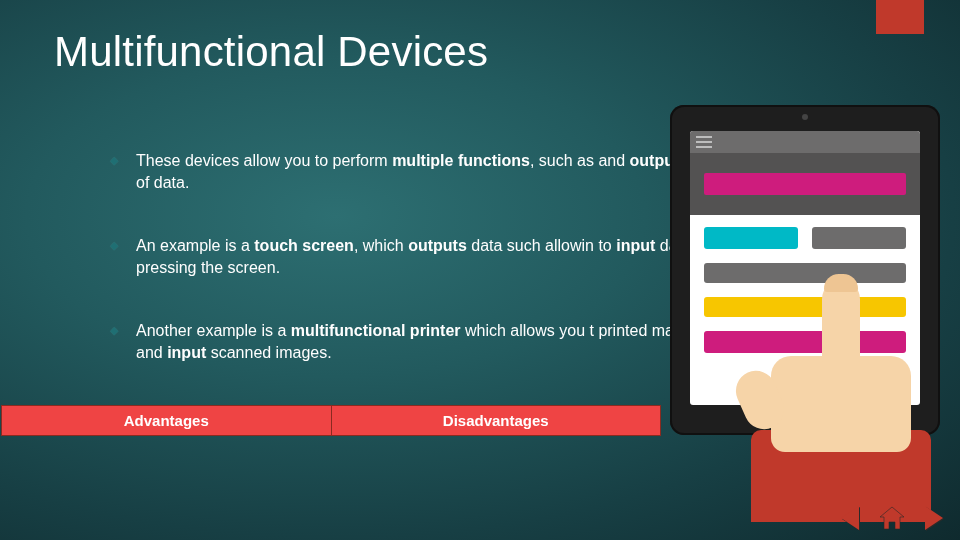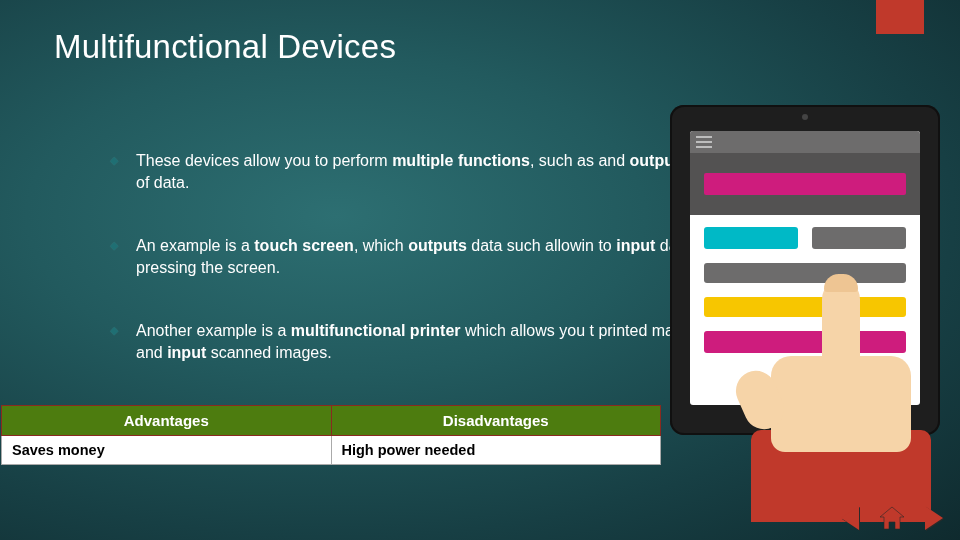--- a/index.html
+++ b/index.html
@@ -16,21 +16,21 @@
     top: 0;
     right: 36px;
     width: 48px;
     height: 34px;
     background: #c0392b;
   }
   .title {
     position: absolute;
     top: 28px;
     left: 54px;
-    font-size: 33px;
+    font-size: 42px;
     font-weight: 400;
     color: #ffffff;
     letter-spacing: 0.2px;
   }
   .bullets {
     position: absolute;
     top: 150px;
     left: 110px;
     width: 610px;
     list-style: none;
@@ -59,21 +59,21 @@
     position: absolute;
     left: 1px;
     top: 405px;
     width: 660px;
     border-collapse: collapse;
     background: #fff;
     color: #000;
     font-size: 15px;
   }
   .adv-table th {
-    background: #4d7c0f;
+    background: #ef4444;
     color: #fff;
     font-weight: 700;
     text-align: center;
     padding: 6px 8px;
     border: 1px solid #8a2a20;
     width: 50%;
   }
   .adv-table td {
     padding: 6px 10px;
     border: 1px solid #aaa;
@@ -242,24 +242,20 @@
   </ul>
 
   <table class="adv-table">
     <thead>
       <tr>
         <th>Advantages</th>
         <th>Disadvantages</th>
       </tr>
     </thead>
     <tbody>
-      <tr>
-        <td>Saves money</td>
-        <td>High power needed</td>
-      </tr>
     </tbody>
   </table>
 
   <div class="tablet-wrap">
     <div class="tablet-body">
       <div class="tablet-camera"></div>
       <div class="tablet-screen">
         <div class="scr-top">
           <div style="display:flex;flex-direction:column;gap:3px">
             <div class="line"></div>

